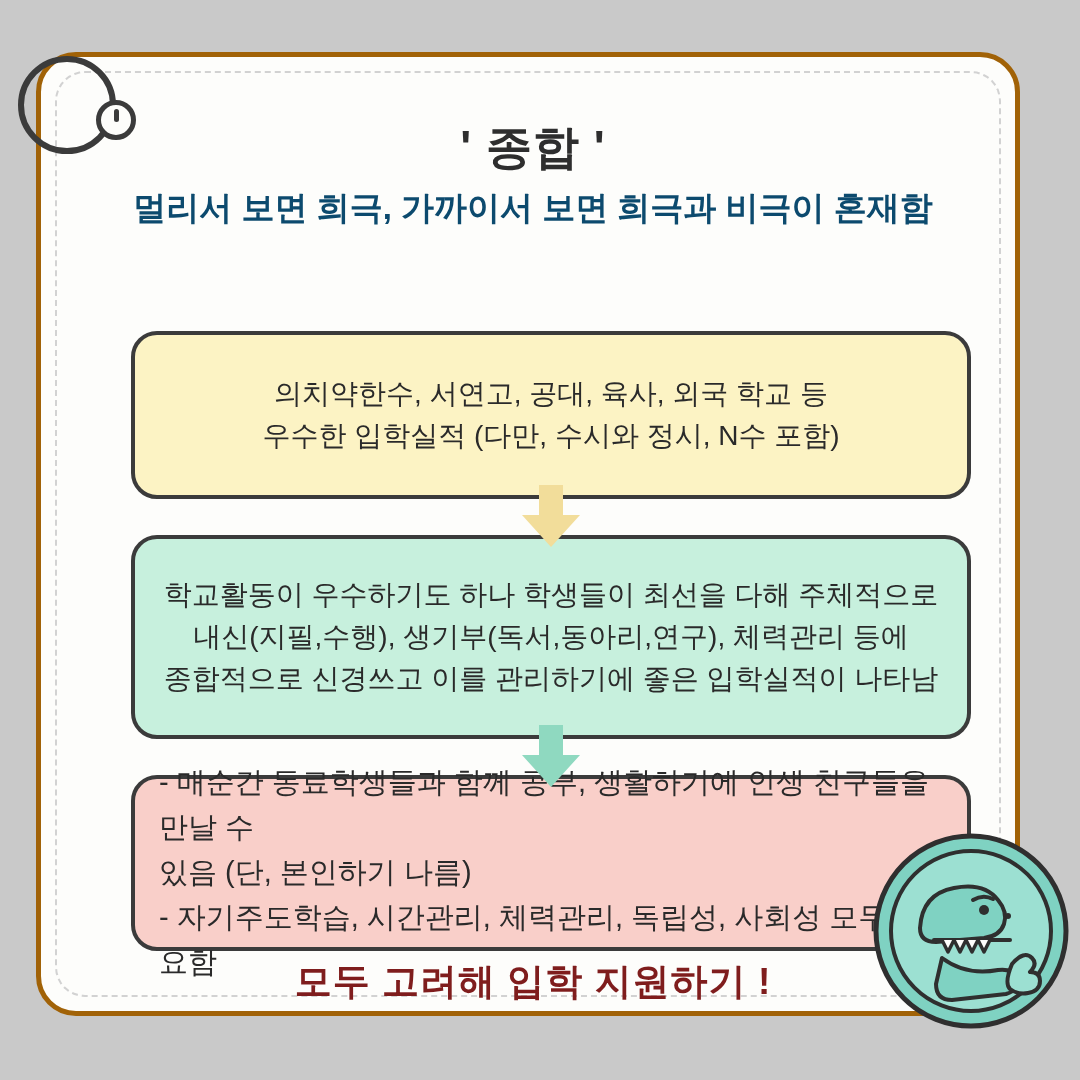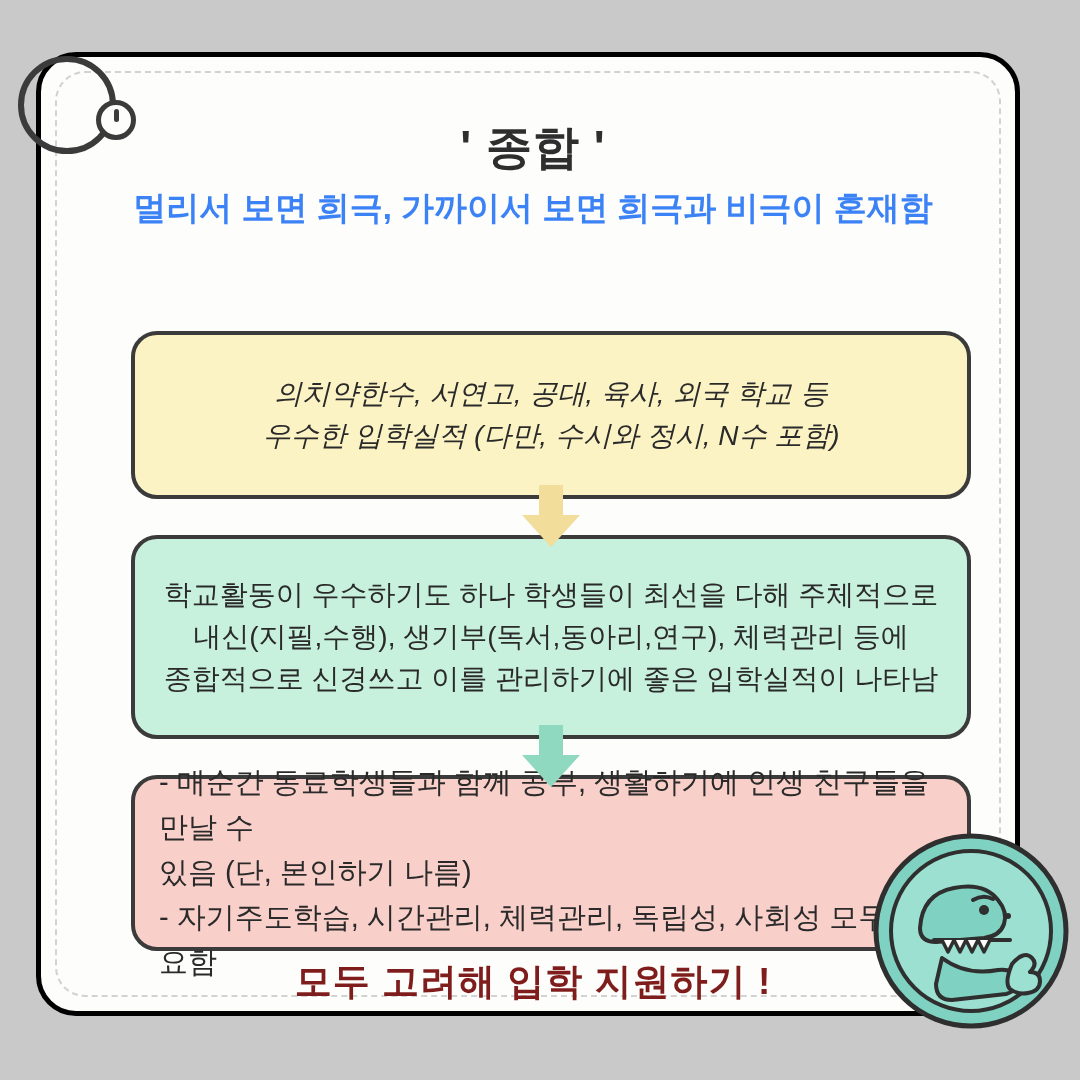--- a/index.html
+++ b/index.html
@@ -20,21 +20,21 @@
   }
 
   
   .note-card {
     position: absolute;
     left: 36px;
     top: 52px;
     width: 984px;
     height: 964px;
     background: #fdfdfb;
-    border: 5px solid #000000;
+    border: 5px solid #a16207;
     border-radius: 40px;
     box-sizing: border-box;
   }
   .note-card .inner-dash {
     position: absolute;
     left: 14px;
     top: 14px;
     right: 14px;
     bottom: 14px;
     border: 2px dashed #d2d2d2;
@@ -87,21 +87,21 @@
     font-size: 46px;
     font-weight: bold;
     color: #2e2e2e;
     letter-spacing: 1px;
     line-height: 1.25;
   }
   .title-sub {
     margin-top: 8px;
     font-size: 33px;
     font-weight: bold;
-    color: #3b82f6;
+    color: #0c4a6e;
     line-height: 1.42;
   }
 
   
   .flow {
     position: absolute;
     left: 90px;
     top: 274px;
     width: 840px;
   }
@@ -117,21 +117,20 @@
     font-size: 28px;
     color: #2a2a2a;
     line-height: 1.5;
     text-align: center;
     white-space: pre-line;
     padding: 0 18px;
   }
   .box-yellow {
     background: #fcf3c4;
     height: 168px;
-    font-style: italic;
   }
   .box-green {
     background: #c7f0dd;
     height: 204px;
   }
   .box-pink {
     background: #f9cfc9;
     height: 176px;
   }
   .box-pink .box-text {

